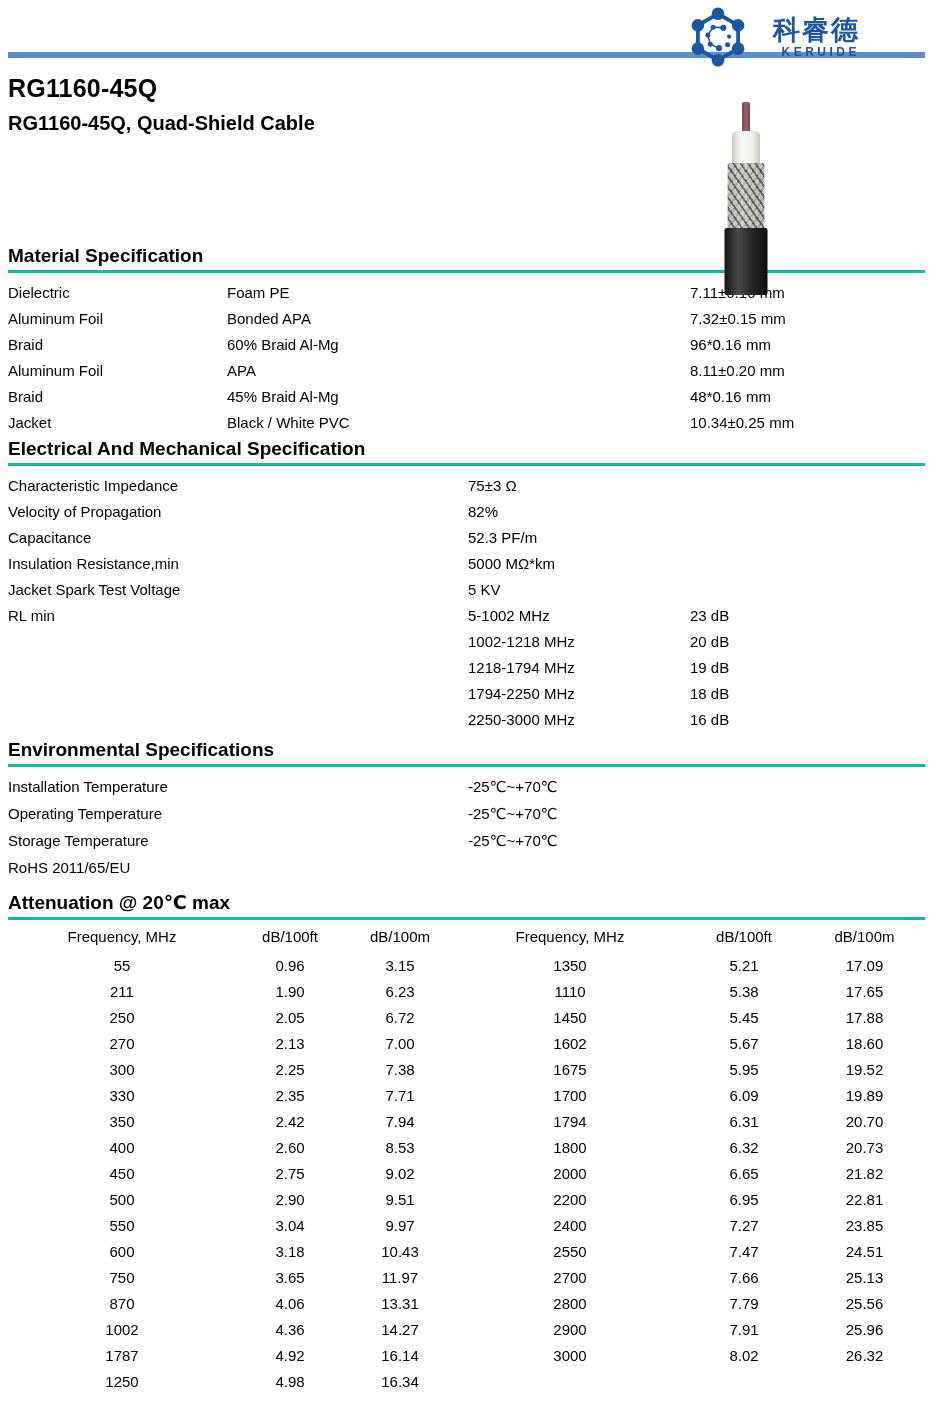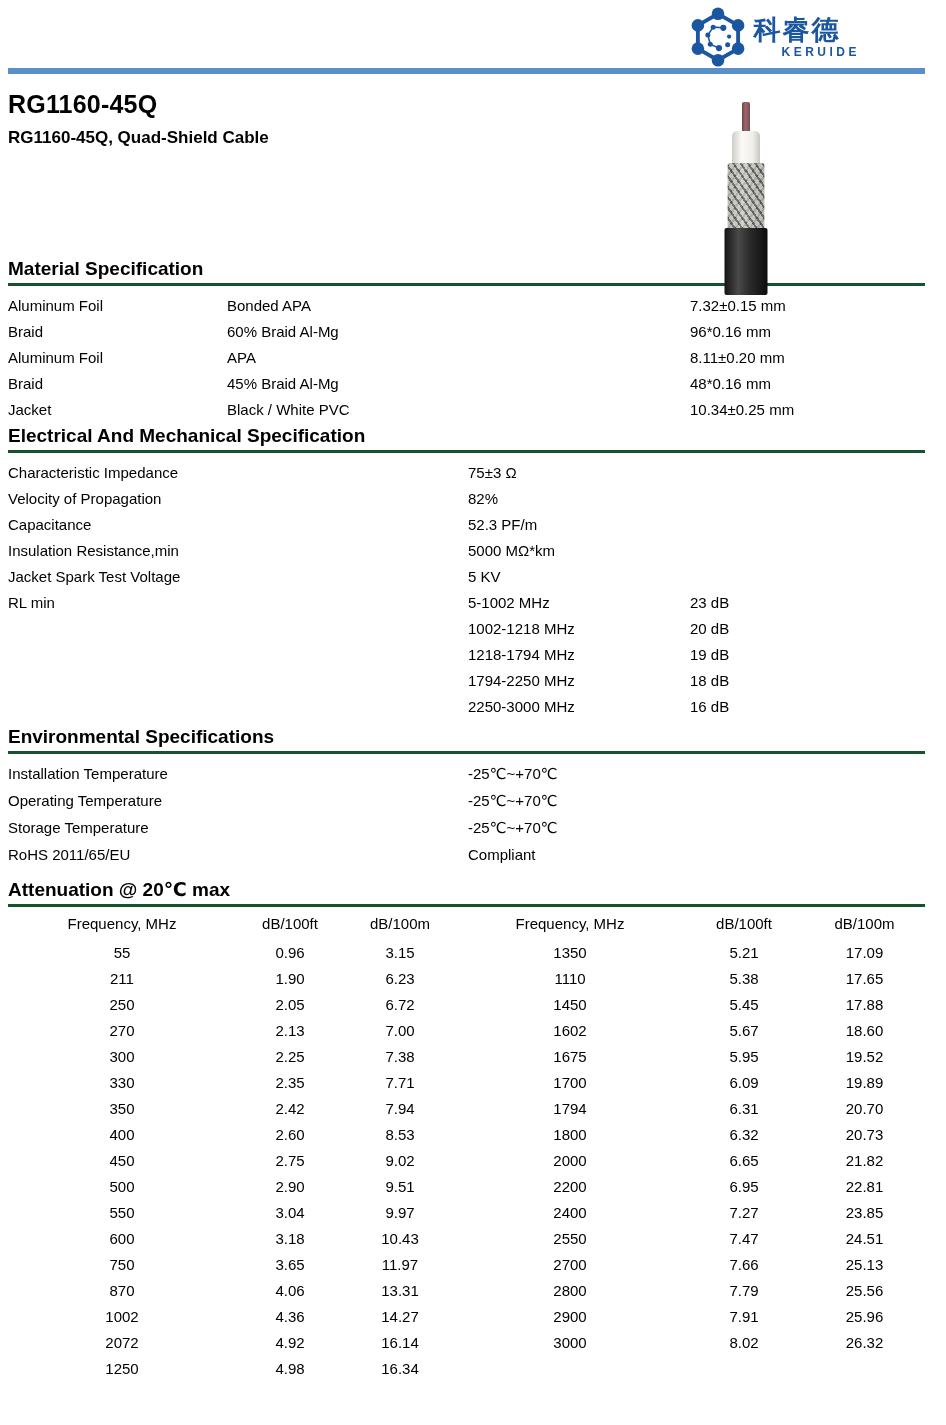--- a/index.html
+++ b/index.html
@@ -2,31 +2,31 @@
 <html><head>
 <meta charset="utf-8">
 <style>
   html,body{margin:0;padding:0;background:#fff;}
   body{
     width:946px;height:1425px;overflow:hidden;position:relative;
     font-family:"Liberation Sans","DejaVu Sans",sans-serif;color:#000;
     -webkit-font-smoothing:antialiased;
   }
   
-  .header{height:68px;position:relative;}
+  .header{height:52px;position:relative;text-align:right;}
   .logo{position:absolute;top:6px;right:86px;display:flex;align-items:center;gap:6px;}
   .logo-text{display:flex;flex-direction:column;line-height:1;}
   .brand-cn{font-size:27px;font-weight:bold;color:#1b56a0;letter-spacing:2px;}
   .brand-en{font-size:12px;font-weight:bold;color:#1b56a0;letter-spacing:3.5px;margin-top:2px;padding-left:28px;}
   .top-rule{margin-left:8px;width:917px;height:6px;background:#5b8fc9;}
   
   .content{padding-left:8px;width:917px;}
   .doc-title{margin:16px 0 0;font-size:25px;font-weight:bold;letter-spacing:.2px;}
-  .doc-subtitle{margin:9px 0 0;font-size:17px;font-weight:bold;}
-  .section-heading{font-size:19px;font-weight:bold;border-bottom:3px solid #14532d;padding-bottom:3px;margin:0;}
+  .doc-subtitle{margin:9px 0 0;font-size:20px;font-weight:bold;}
+  .section-heading{font-size:19px;font-weight:bold;border-bottom:3px solid #14b8a6;padding-bottom:3px;margin:0;}
   .mt-material{margin-top:110px;}
   .mt-electrical{margin-top:3px;}
   .mt-environmental{margin-top:7px;}
   .mt-attenuation{margin-top:10px;}
   .spec-table{margin-top:6px;}
   .spec-row{display:grid;height:26px;align-items:center;font-size:15px;}
   .material-row{grid-template-columns:219px 463px 1fr;}
   .electrical-row{grid-template-columns:460px 222px 1fr;}
   .environmental-row{grid-template-columns:460px 1fr;height:27px;}
   
@@ -95,20 +95,25 @@
 
 <div class="content">
 
   <h1 class="doc-title">RG1160-45Q</h1>
   <h2 class="doc-subtitle">RG1160-45Q, Quad-Shield Cable</h2>
 
   <h3 class="section-heading mt-material">Material Specification</h3>
   <div class="spec-table">
 
 
+      <div class="spec-row material-row">
+        <span>Dielectric</span>
+        <span>Foam PE</span>
+        <span>7.11±0.10 mm</span>
+      </div>
 
       <div class="spec-row material-row">
         <span>Aluminum Foil</span>
         <span>Bonded APA</span>
         <span>7.32±0.15 mm</span>
       </div>
 
       <div class="spec-row material-row">
         <span>Braid</span>
         <span>60% Braid Al-Mg</span>
@@ -211,21 +216,20 @@
         <span>-25℃~+70℃</span>
       </div>
 
       <div class="spec-row environmental-row">
         <span>Storage Temperature</span>
         <span>-25℃~+70℃</span>
       </div>
 
       <div class="spec-row environmental-row">
         <span>RoHS 2011/65/EU</span>
-        <span>Compliant</span>
       </div>
     </div>
 
   <h3 class="section-heading mt-attenuation">Attenuation @ 20℃ max</h3>
   <div class="atten-row atten-header">
     <span>Frequency, MHz</span>
     <span>dB/100ft</span>
     <span>dB/100m</span>
     <span>Frequency, MHz</span>
     <span>dB/100ft</span>
@@ -362,21 +366,21 @@
       <div class="atten-row">
         <span>1002</span>
         <span>4.36</span>
         <span>14.27</span>
         <span>2900</span>
         <span>7.91</span>
         <span>25.96</span>
       </div>
 
       <div class="atten-row">
-        <span>2072</span>
+        <span>1787</span>
         <span>4.92</span>
         <span>16.14</span>
         <span>3000</span>
         <span>8.02</span>
         <span>26.32</span>
       </div>
 
       <div class="atten-row">
         <span>1250</span>
         <span>4.98</span>

